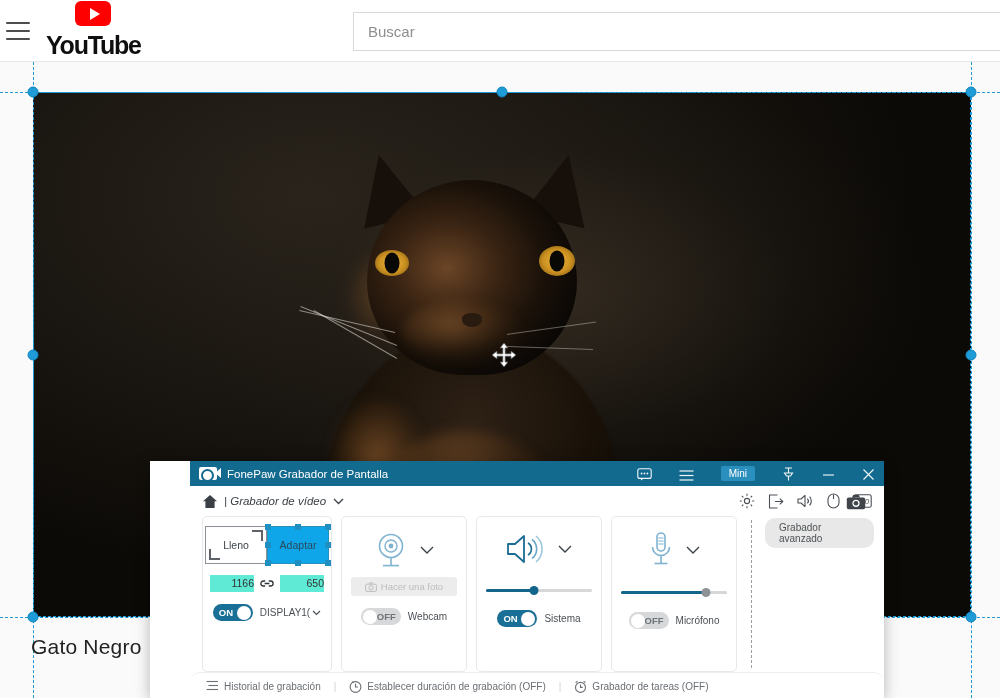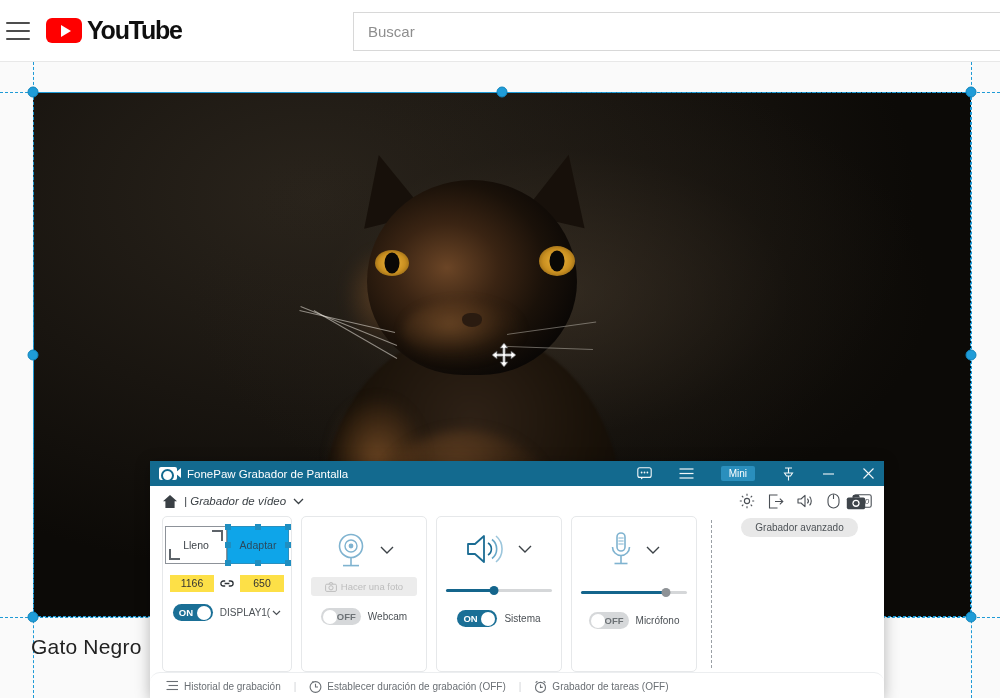--- a/index.html
+++ b/index.html
@@ -16,21 +16,21 @@
     position: absolute; top: 0; left: 0; width: 1000px; height: 62px;
     background: #ffffff; border-bottom: 1px solid #e8e8e8;
     display: flex; align-items: center;
   }
   .yt-hamburger {
     width: 24px; height: 18px; margin-left: 6px; margin-right: 16px;
     display: flex; flex-direction: column; justify-content: space-between;
     cursor: pointer;
   }
   .yt-hamburger span { display:block; height: 2px; background:#4d4d4d; border-radius:1px; }
-  .yt-logo { display: flex; align-items: center; gap: 5px; cursor: pointer; }
+  .yt-logo { display: flex; align-items: center; gap: 5px; cursor: pointer; flex-direction: column; }
   .yt-play {
     width: 36px; height: 25px; background: #ff0000; border-radius: 6px;
     display:flex; align-items:center; justify-content:center;
   }
   .yt-play::after {
     content:""; width:0; height:0;
     border-left: 10px solid #fff;
     border-top: 6px solid transparent;
     border-bottom: 6px solid transparent;
     margin-left: 3px;
@@ -149,41 +149,41 @@
     position:absolute; left: 31px; top: 635px;
     font-size: 21px; color: #222; letter-spacing: 0.2px;
   }
 
   
   .fp-window {
     position:absolute; left: 150px; top: 461px; width: 734px; height: 238px;
     background: #ffffff;
     box-shadow: 0 2px 14px rgba(0,0,0,0.28);
     display:flex; flex-direction: column;
-    font-size: 11px; color: #33383d;
+    font-size: 11px; color: #33383d; padding-left: 40px;
   }
   .fp-titlebar {
     height: 25px; background: #136a8f; display:flex; align-items:center;
     padding: 0 6px 0 9px; color: #fff;
   }
   .fp-app-icon {
     width: 18px; height: 13px; background: #fff; border-radius: 2px;
     position: relative; margin-right: 10px; flex: none;
   }
   .fp-app-icon::before {
     content:""; position:absolute; left:2px; top:2px; width:9px; height:9px;
     border: 2px solid #136a8f; border-radius: 50%;
   }
   .fp-app-icon::after {
     content:""; position:absolute; right: -4px; top: 1px;
     width:0; height:0; border-top: 5px solid transparent;
     border-bottom: 5px solid transparent; border-right: 6px solid #fff;
   }
   .fp-title { font-size: 11.5px; flex: 1; }
-  .fp-tb-icons { display:flex; align-items:center; gap: 27px; }
+  .fp-tb-icons { display:flex; align-items:flex-end; gap: 27px; }
   .fp-tb-icon { cursor:pointer; opacity: 0.95; display:flex; align-items:center; }
   .mini-badge {
     background: #2a8fbd; color:#fff; font-size: 10px;
     padding: 2px 8px; border-radius: 2px; cursor:pointer;
   }
 
   .fp-toolbar {
     height: 30px; display:flex; align-items:center;
     padding: 0 12px 0 12px; border-bottom: none; font-style: italic;
   }
@@ -216,22 +216,22 @@
   .btn-adaptar i {
     position:absolute; width:6px; height:6px; background:#1f8ec0;
   }
   .btn-adaptar i.tl { left:-3px; top:-3px; } .btn-adaptar i.tr { right:-3px; top:-3px; }
   .btn-adaptar i.bl { left:-3px; bottom:-3px; } .btn-adaptar i.br { right:-3px; bottom:-3px; }
   .btn-adaptar i.tc { left: calc(50% - 3px); top:-3px; } .btn-adaptar i.bc { left: calc(50% - 3px); bottom:-3px; }
   .btn-adaptar i.lc { left:-3px; top: calc(50% - 3px); } .btn-adaptar i.rc { right:-3px; top: calc(50% - 3px); }
 
   .dims { display:flex; align-items:center; gap: 6px; margin-top: 2px; }
   .dim-box {
-    width: 44px; height: 17px; background:#fde047; border:none;
-    font-size: 10.5px; color:#333; text-align:center; line-height:17px;
+    width: 44px; height: 17px; background:#5eead4; border:none;
+    font-size: 10.5px; color:#333; text-align:right; line-height:17px;
     cursor:text;
   }
   .link-icon { font-size: 12px; color:#2c3237; }
 
   .toggle-row { display:flex; align-items:center; gap: 7px; margin-top: 12px; }
   .toggle {
     width: 40px; height: 17px; border-radius: 9px; position:relative; cursor:pointer;
     display:flex; align-items:center;
   }
   .toggle.on { background:#1a6f96; }

